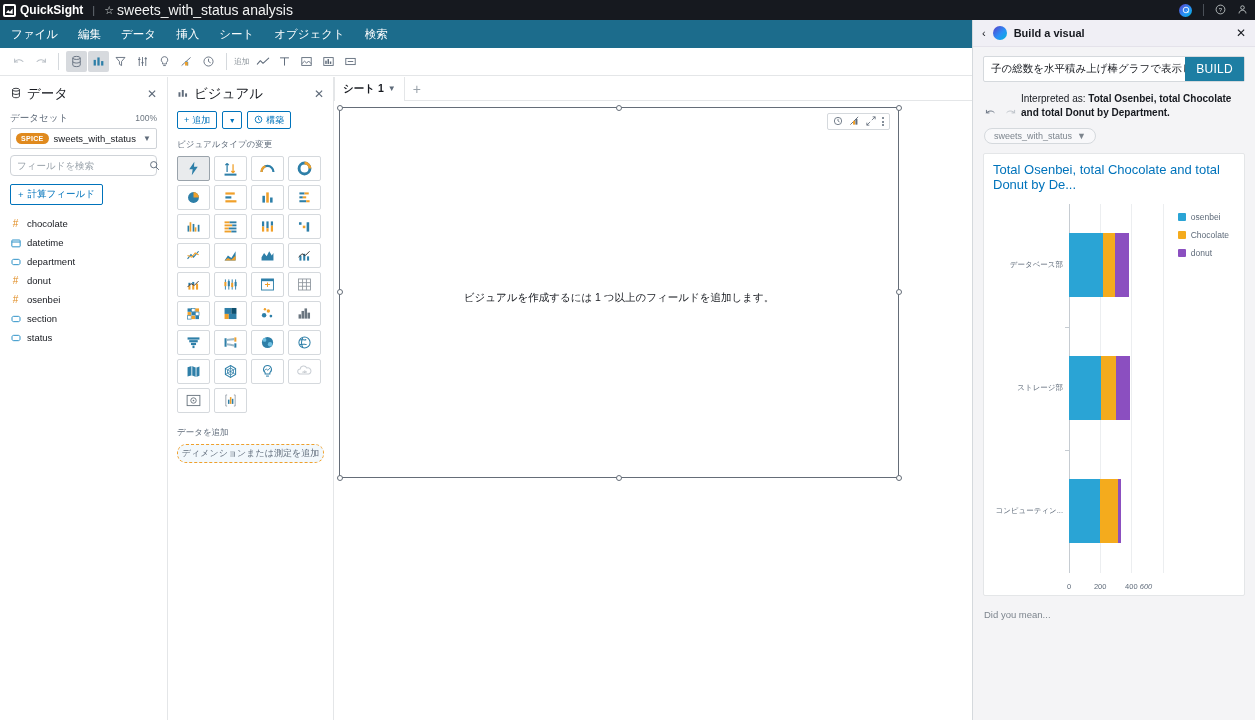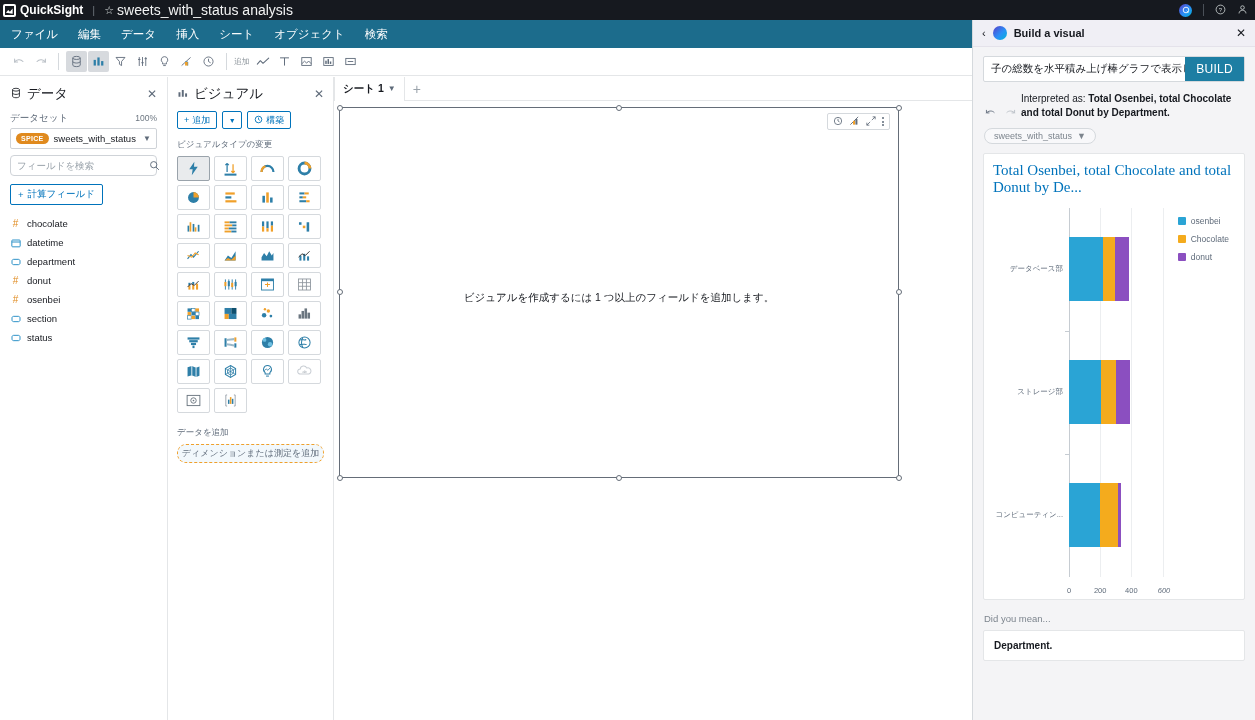--- a/index.html
+++ b/index.html
@@ -233,21 +233,21 @@
   .ds-chip {
     margin: 8px 11px 0; display: inline-flex; align-items: center; gap: 5px;
     border: 1px solid #d5d9dd; border-radius: 11px; background: #f8f8fa;
     padding: 2px 9px; font-size: 9px; color: #7d858e;
   }
 
   .q-card {
     margin: 9px 10px 0; background: #fff; border: 1px solid #e4e6e8; border-radius: 2px;
     padding: 8px 9px 0;
   }
-  .q-card-title { font-size: 15px; color: #0073bb; font-family: Liberation Serif, serif; }
+  .q-card-title { font-size: 13px; color: #0073bb; }
   .mini-chart { position: relative; height: 395px; margin-top: 8px; }
   .mc-legend { position: absolute; right: 6px; top: 12px; }
   .mc-legend-item { display: flex; align-items: center; gap: 5px; margin-bottom: 8px; font-size: 8.5px; color: #5f6b7a; }
   .mc-sw { width: 8px; height: 8px; border-radius: 1px; }
   .mc-axis-y { position: absolute; left: 76px; top: 4px; bottom: 22px; width: 1px; background: #c6ccd2; }
   .mc-grid { position: absolute; top: 4px; bottom: 22px; width: 1px; background: #eceef0; }
   .mc-cat { position: absolute; right: calc(100% + 6px); font-size: 7.5px; color: #5f6b7a; white-space: nowrap; }
   .mc-bar { position: absolute; height: 100%; }
   .mc-xlab { position: absolute; bottom: 4px; font-size: 7.5px; color: #5f6b7a; transform: translateX(-50%); }
 
@@ -912,21 +912,21 @@
     <div class="q-card">
       <div class="q-card-title">Total Osenbei, total Chocolate and total Donut by De...</div>
       <div class="mini-chart" id="mini-chart">
           <div class="mc-axis-y"></div>
           <div class="mc-grid" style="left: 107.176px;"></div>
           <div class="mc-grid" style="left: 138.353px;"></div>
           <div class="mc-grid" style="left: 169.529px;"></div>
           <div class="mc-xlab" style="left: 76px;">0</div>
           <div class="mc-xlab" style="left: 107.176px;">200</div>
           <div class="mc-xlab" style="left: 138.353px;">400</div>
-          <div class="mc-xlab" style="left: 171px; font-style: italic;">600</div>
+          <div class="mc-xlab" style="left: 153px; font-style: italic;">600</div>
           <div class="mc-cat" style="top: 60.5px; right: 172px;">データベース部</div>
           <div class="mc-bar" style="left: 76px; width: 33.9824px; top: 33.52px; height: 63.96px; background: rgb(42, 164, 213);"></div>
           <div class="mc-bar" style="left: 109.982px; width: 12.4706px; top: 33.52px; height: 63.96px; background: rgb(244, 171, 29);"></div>
           <div class="mc-bar" style="left: 122.453px; width: 14.0294px; top: 33.52px; height: 63.96px; background: rgb(139, 79, 192);"></div>
           <div class="mc-cat" style="top: 183.5px; right: 172px;">ストレージ部</div>
           <div style="position: absolute; left: 72px; top: 127px; width: 4px; height: 1px; background: rgb(198, 204, 210);"></div>
           <div class="mc-bar" style="left: 76px; width: 31.6441px; top: 156.52px; height: 63.96px; background: rgb(42, 164, 213);"></div>
           <div class="mc-bar" style="left: 107.644px; width: 14.9647px; top: 156.52px; height: 63.96px; background: rgb(244, 171, 29);"></div>
           <div class="mc-bar" style="left: 122.609px; width: 14.0294px; top: 156.52px; height: 63.96px; background: rgb(139, 79, 192);"></div>
           <div class="mc-cat" style="top: 306.5px; right: 172px;">コンピューティン...</div>
@@ -946,16 +946,15 @@
             <div class="mc-legend-item">
               <span class="mc-sw" style="background: rgb(139, 79, 192);"></span>
               <span>donut</span>
             </div>
           </div>
         </div>
     </div>
 
 
     <div class="dym-label">Did you mean...</div>
-    <div class="dym-card">Department.</div>
   </div>
 
 </div>
 
 </body></html>

